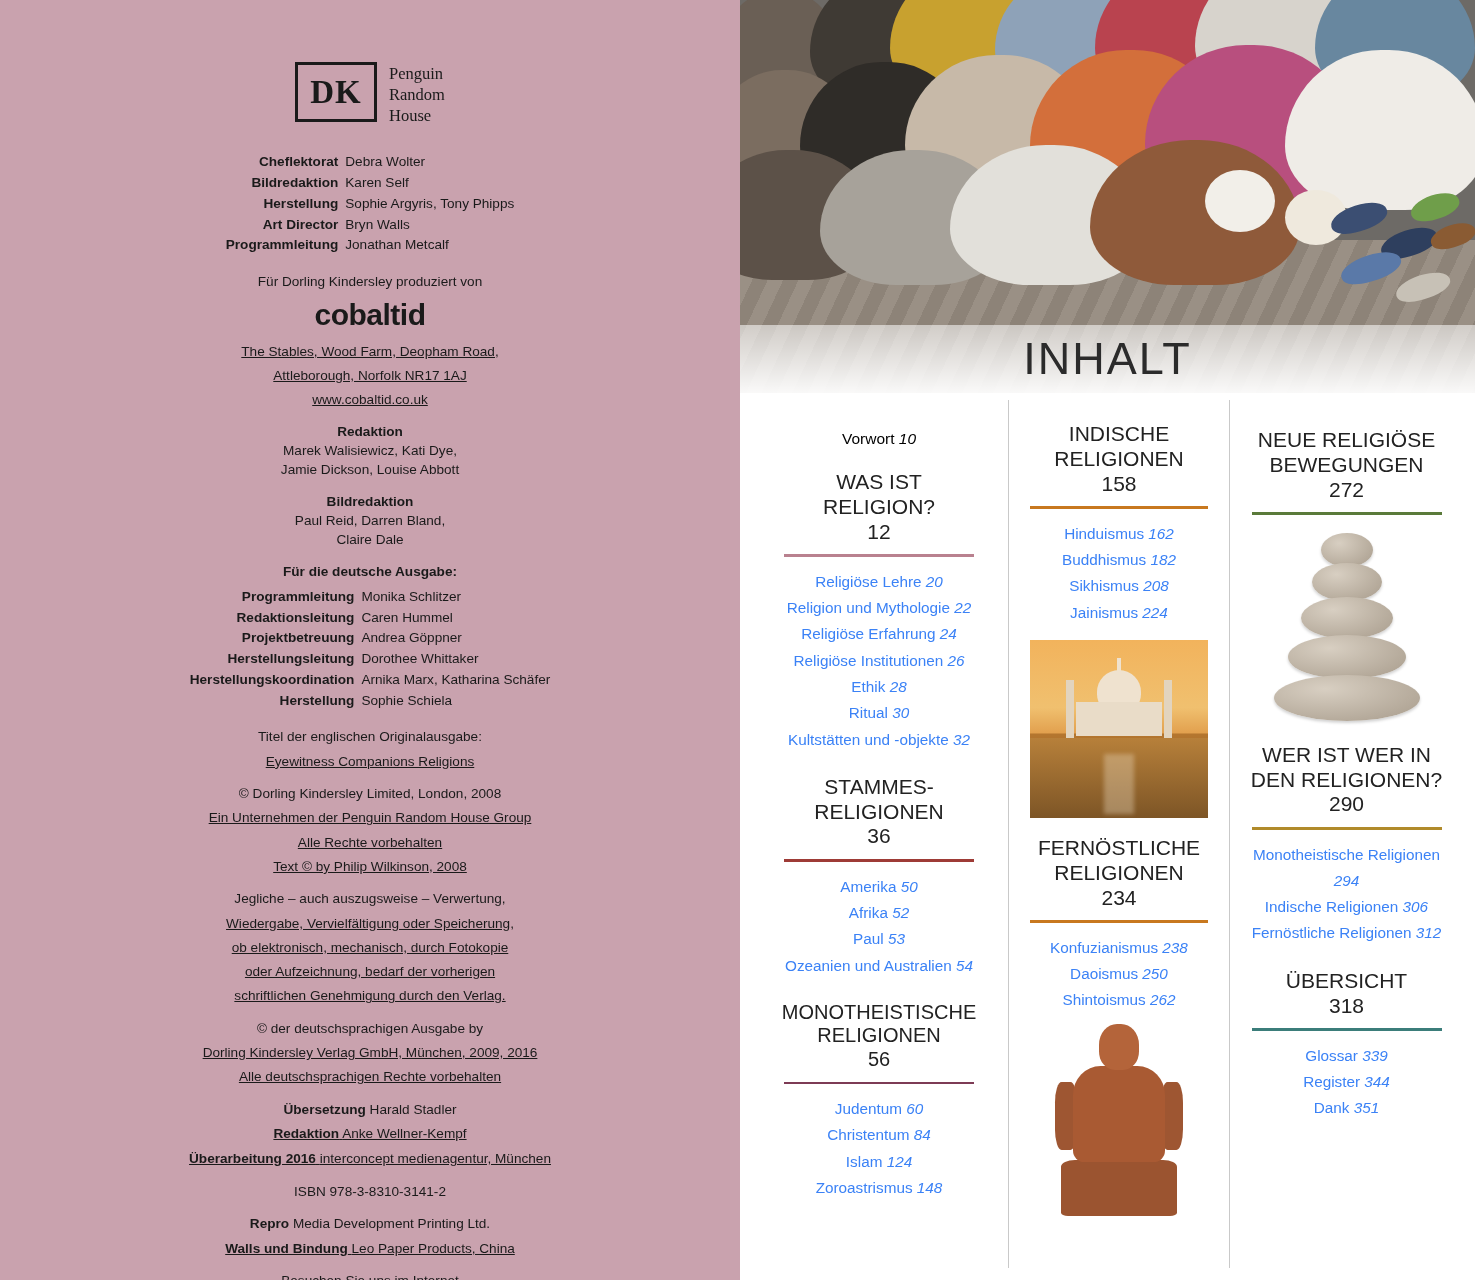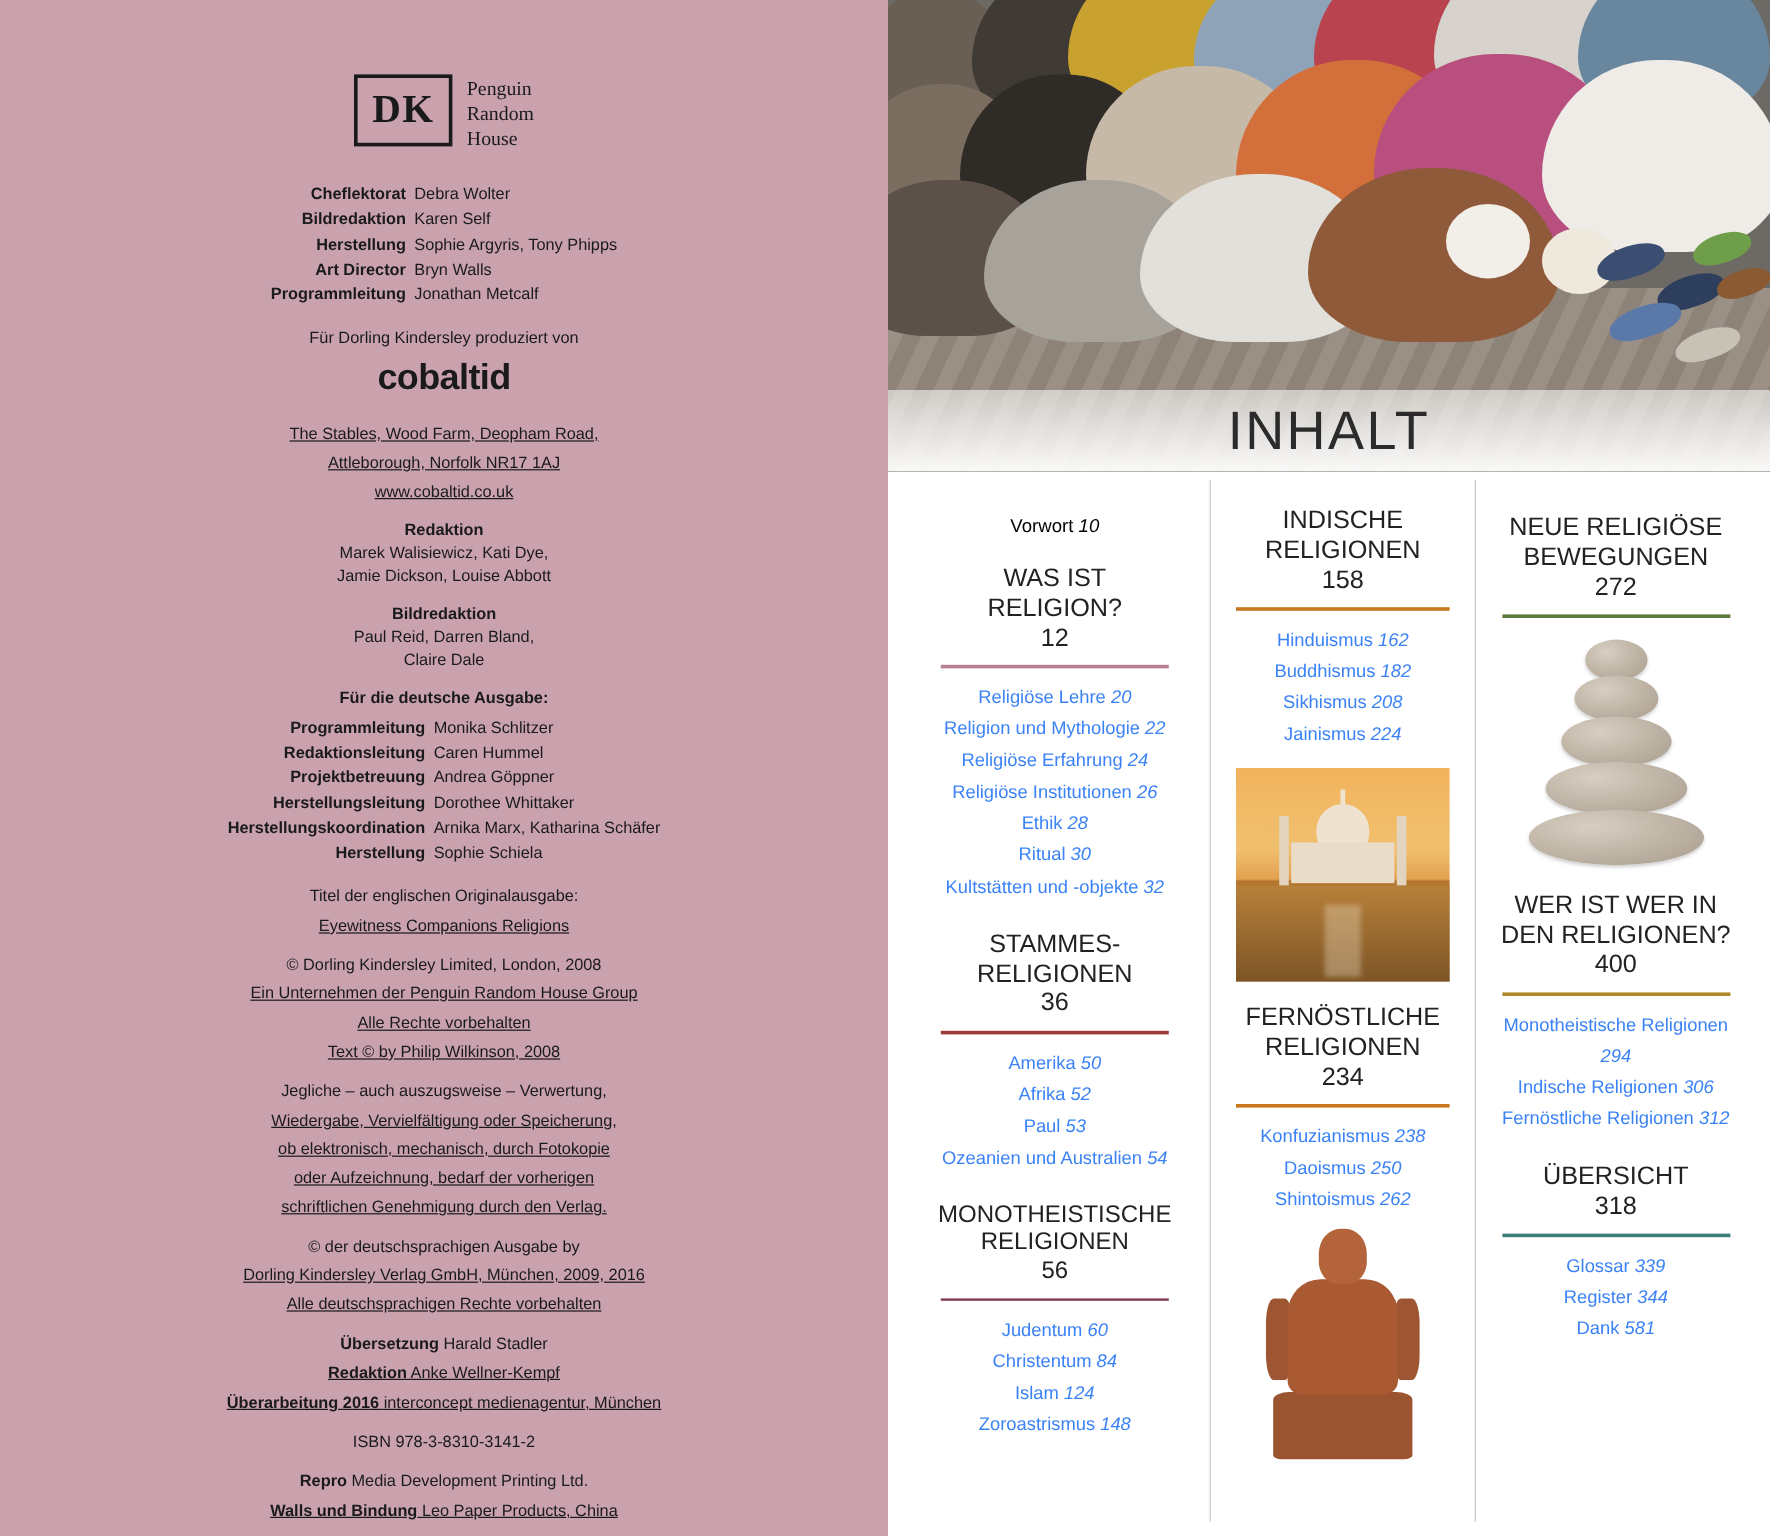--- a/index.html
+++ b/index.html
@@ -40,21 +40,21 @@
   
   .credits { display:table; margin:0 auto 16px auto; border-collapse:collapse; }
   .crow { display:table-row; }
   .clabel, .cvalue { display:table-cell; padding:1px 0; font-size:13.6px; line-height:1.38; vertical-align:top;}
   .clabel { font-weight:bold; text-align:right; padding-right:7px; white-space:nowrap; }
   .cvalue { text-align:left; white-space:nowrap; }
 
   .para { margin:13px 0 4px 0; font-size:13.6px; line-height:1.42; }
   .para.tight { margin:5px 0 2px 0;text-decoration:underline; }
   .bold { font-weight:bold; }
-  .cobalt { font-family:"Liberation Sans", sans-serif; font-weight:bold; font-size:30px; letter-spacing:-0.5px; margin:4px 0 16px 0;}
+  .cobalt { font-family:"Liberation Sans", sans-serif; font-weight:bold; font-size:30px; letter-spacing:-0.5px; margin:4px 0 6px 0;}
 
   .block { margin-top:13px; }
   .block .head { font-weight:bold; font-size:13.6px; }
   .block .body { font-size:13.6px; line-height:1.42; }
 
   .inline-bold-row { font-size:13.6px; line-height:1.45; }
 
   
   .right { width:735px; height:1280px; position:relative; background:#fff; }
 
@@ -438,39 +438,39 @@
             <div class="stone" style="top:64px;width:92px;height:42px;"></div>
             <div class="stone" style="top:102px;width:118px;height:44px;"></div>
             <div class="stone" style="top:142px;width:146px;height:46px;"></div>
           </div>
         </div>
 
         <div>
           <div class="sec-title" style="margin-top:20px">
             <div>WER IST WER IN</div>
             <div>DEN RELIGIONEN?</div>
-            <div>400</div>
+            <div>290</div>
           </div>
           <div class="rule gold" style="width:190px"></div>
           <div class="entries">
             <div><span>Monotheistische Religionen</span> <i class="pg">294</i></div>
             <div><span>Indische Religionen</span> <i class="pg">306</i></div>
             <div><span>Fernöstliche Religionen</span> <i class="pg">312</i></div>
           </div>
         </div>
 
         <div>
           <div class="sec-title" style="margin-top:22px">
             <div>ÜBERSICHT</div>
             <div>318</div>
           </div>
           <div class="rule teal" style="width:190px"></div>
           <div class="entries">
             <div><span>Glossar</span> <i class="pg">339</i></div>
             <div><span>Register</span> <i class="pg">344</i></div>
-            <div><span>Dank</span> <i class="pg">581</i></div>
+            <div><span>Dank</span> <i class="pg">351</i></div>
           </div>
         </div>
       </div>
 
     </div>
   </div>
 </div>
 
 </body></html>

